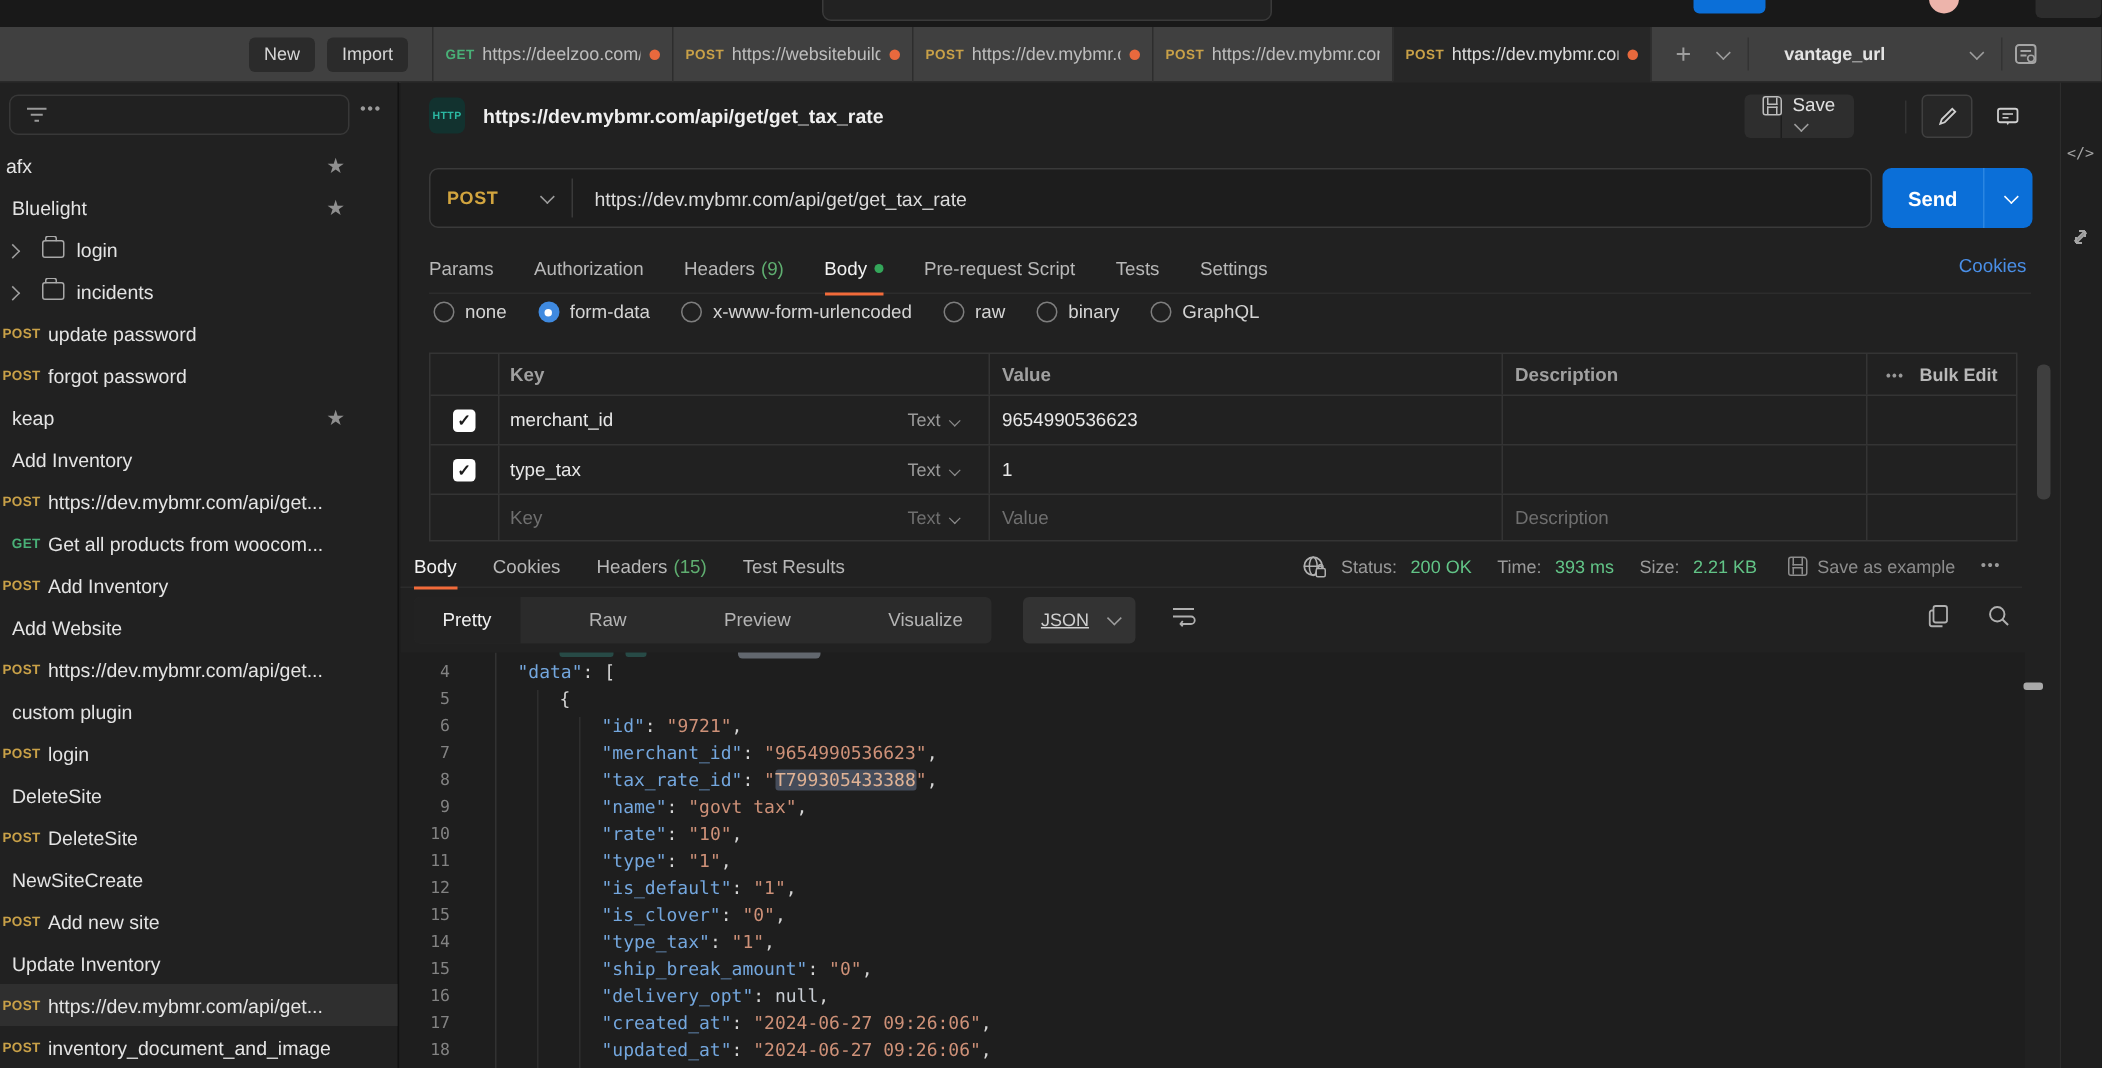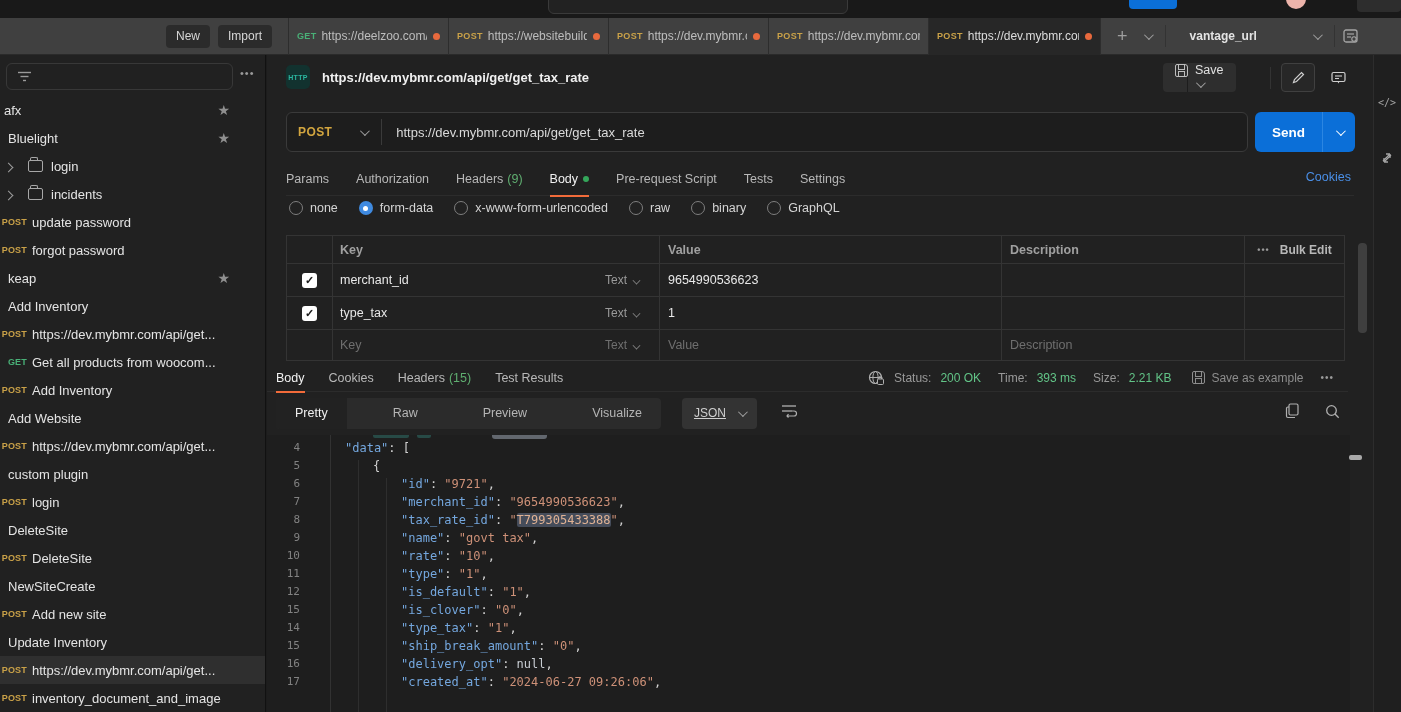--- a/index.html
+++ b/index.html
@@ -611,16 +611,20 @@
           <span class="lc" style="padding-left: 84px;"><span class="tok-key">"ship_break_amount"</span><span class="tok-pun">: </span><span class="tok-str">"0"</span><span class="tok-pun">,</span></span>
         </div>
         <div class="code-line">
           <span class="ln">16</span>
           <span class="lc" style="padding-left: 84px;"><span class="tok-key">"delivery_opt"</span><span class="tok-pun">: </span><span class="tok-null">null</span><span class="tok-pun">,</span></span>
         </div>
         <div class="code-line">
           <span class="ln">17</span>
           <span class="lc" style="padding-left: 84px;"><span class="tok-key">"created_at"</span><span class="tok-pun">: </span><span class="tok-str">"2024-06-27 09:26:06"</span><span class="tok-pun">,</span></span>
         </div>
+        <div class="code-line">
+          <span class="ln">18</span>
+          <span class="lc" style="padding-left: 84px;"><span class="tok-key">"updated_at"</span><span class="tok-pun">: </span><span class="tok-str">"2024-06-27 09:26:06"</span><span class="tok-pun">,</span></span>
+        </div>
       </div>
   </div>
   <div id="resp-scroll"></div>
 </div>
 
 </body></html>

